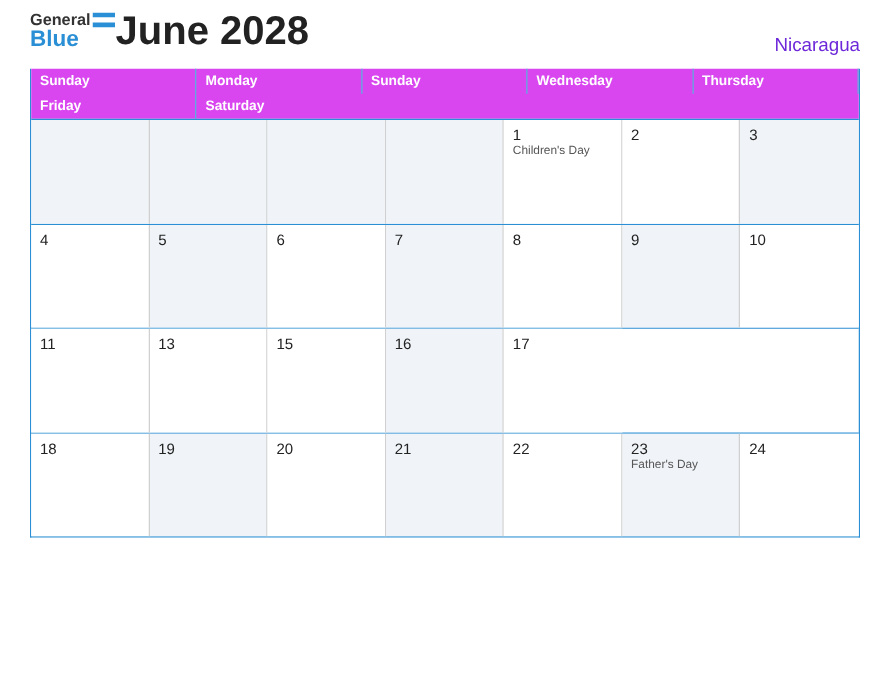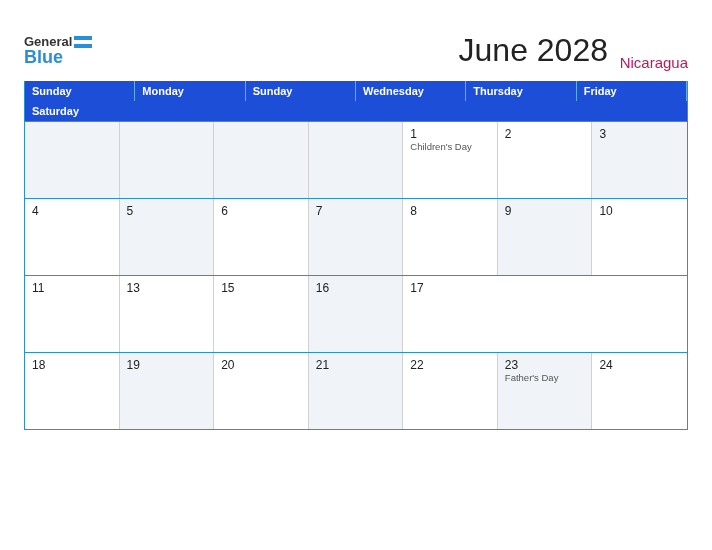--- a/index.html
+++ b/index.html
@@ -7,21 +7,21 @@
       font-family: Arial, sans-serif;
       background: #fff;
       width: 712px;
       height: 550px;
       overflow: hidden;
     }
     .page {
       width: 712px;
       height: 448px;
       background: #fff;
-      padding: 30px 24px 18px 24px;
+      padding: 4px 24px 18px 24px;
       display: flex;
       flex-direction: column;
     }
     
     .header {
       display: flex;
       align-items: center;
       justify-content: space-between;
       margin-bottom: 10px;
     }
@@ -47,45 +47,45 @@
       display: inline-block;
       margin-left: 2px;
       vertical-align: middle;
     }
     .logo-row {
       display: flex;
       align-items: center;
     }
     .title {
       font-size: 32px;
-      font-weight: 400;
+      font-weight: 700;
       color: #222;
-      text-align: right;
+      text-align: left;
       flex: 1;
     }
     .country {
       font-size: 15px;
-      color: #be185d;
+      color: #6d28d9;
       text-align: right;
       min-width: 80px;
       margin-top: 24px;
     }
     
     .calendar {
       flex: 1;
       display: flex;
       flex-direction: column;
       border-left: 1.5px solid #2a8fd4;
       border-right: 1.5px solid #2a8fd4;
       border-bottom: 1.5px solid #2a8fd4;
     }
     .cal-header {
       display: grid;
-      grid-template-columns: repeat(6, 1fr);
-      background: #1d4ed8;
+      grid-template-columns: repeat(5, 1fr);
+      background: #d946ef;
     }
     .cal-header-cell {
       color: #fff;
       font-size: 11px;
       font-weight: bold;
       text-align: left;
       padding: 4px 7px;
       border-right: 1px solid #5aaee0;
     }
     .cal-header-cell:last-child {

